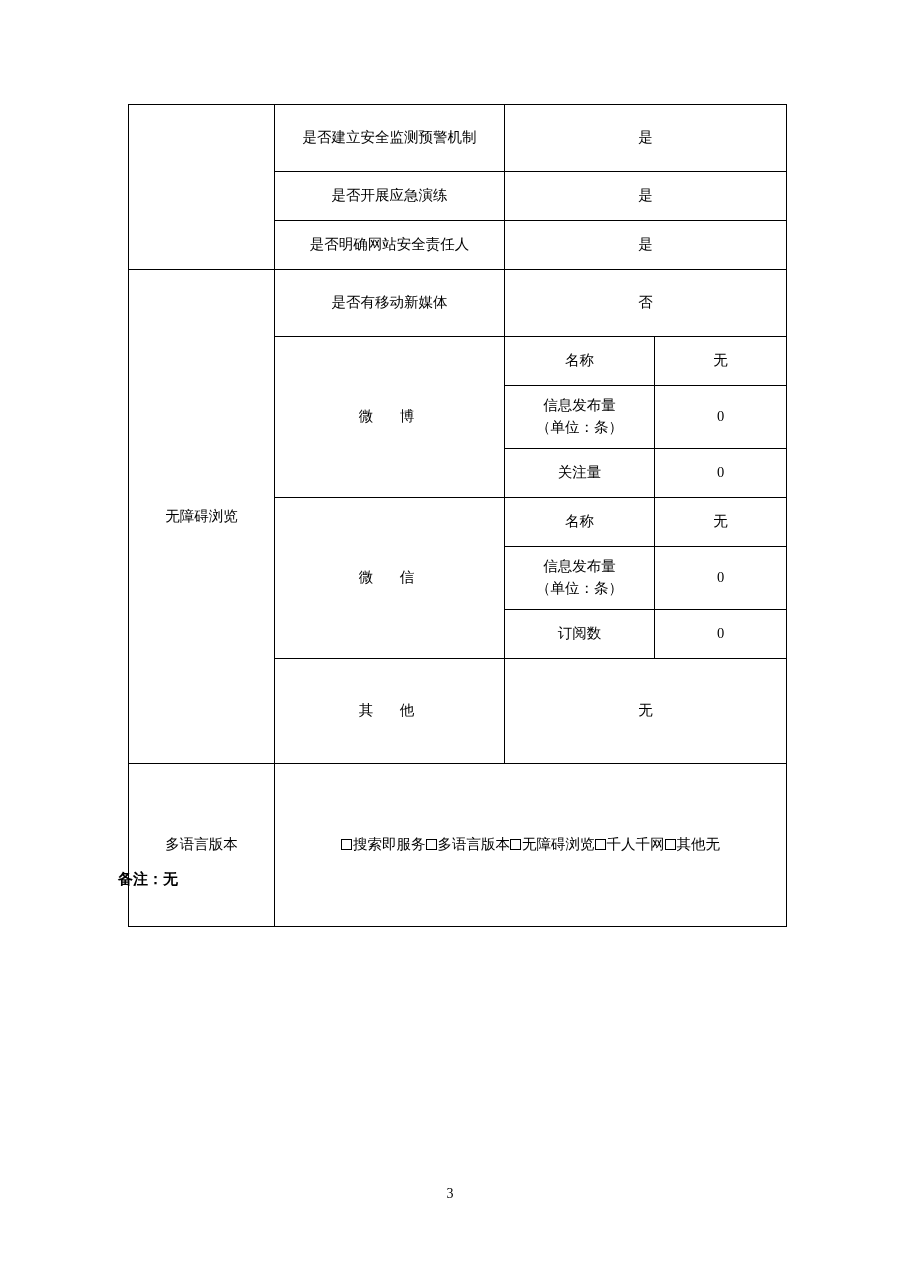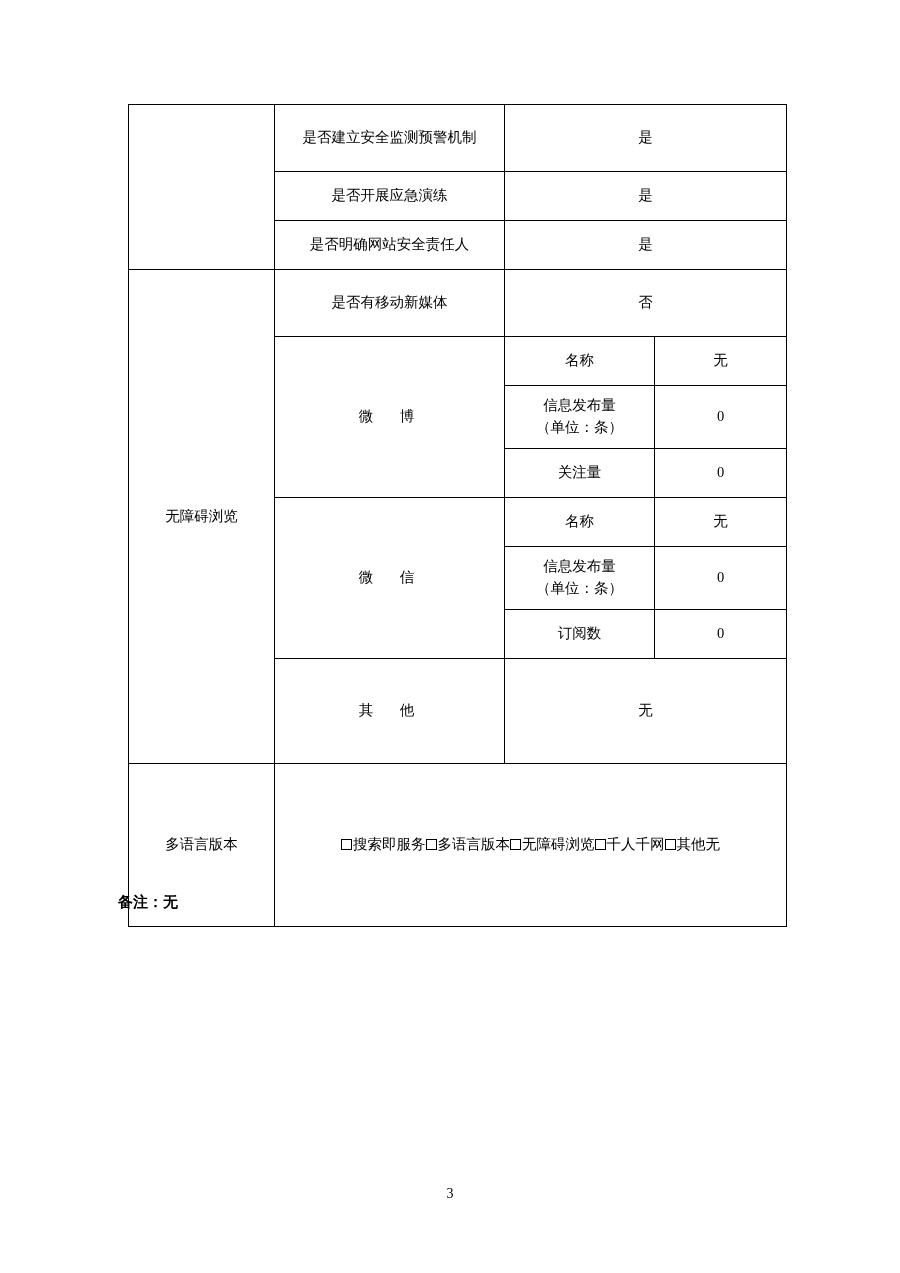--- a/index.html
+++ b/index.html
@@ -65,21 +65,21 @@
     height: 11px;
     border: 1.4px solid #000;
     margin: 0 1px 0 0;
     vertical-align: -1px;
     box-sizing: border-box;
   }
   .opt { white-space: nowrap; }
   .note {
     position: absolute;
     left: 118px;
-    top: 893px;
+    top: 870px;
     font-size: 15px;
     font-weight: bold;
     font-family: Liberation Serif, serif;
   }
   .pagenum {
     position: absolute;
     left: 0;
     right: 0;
     top: 1186px;
     text-align: center;

